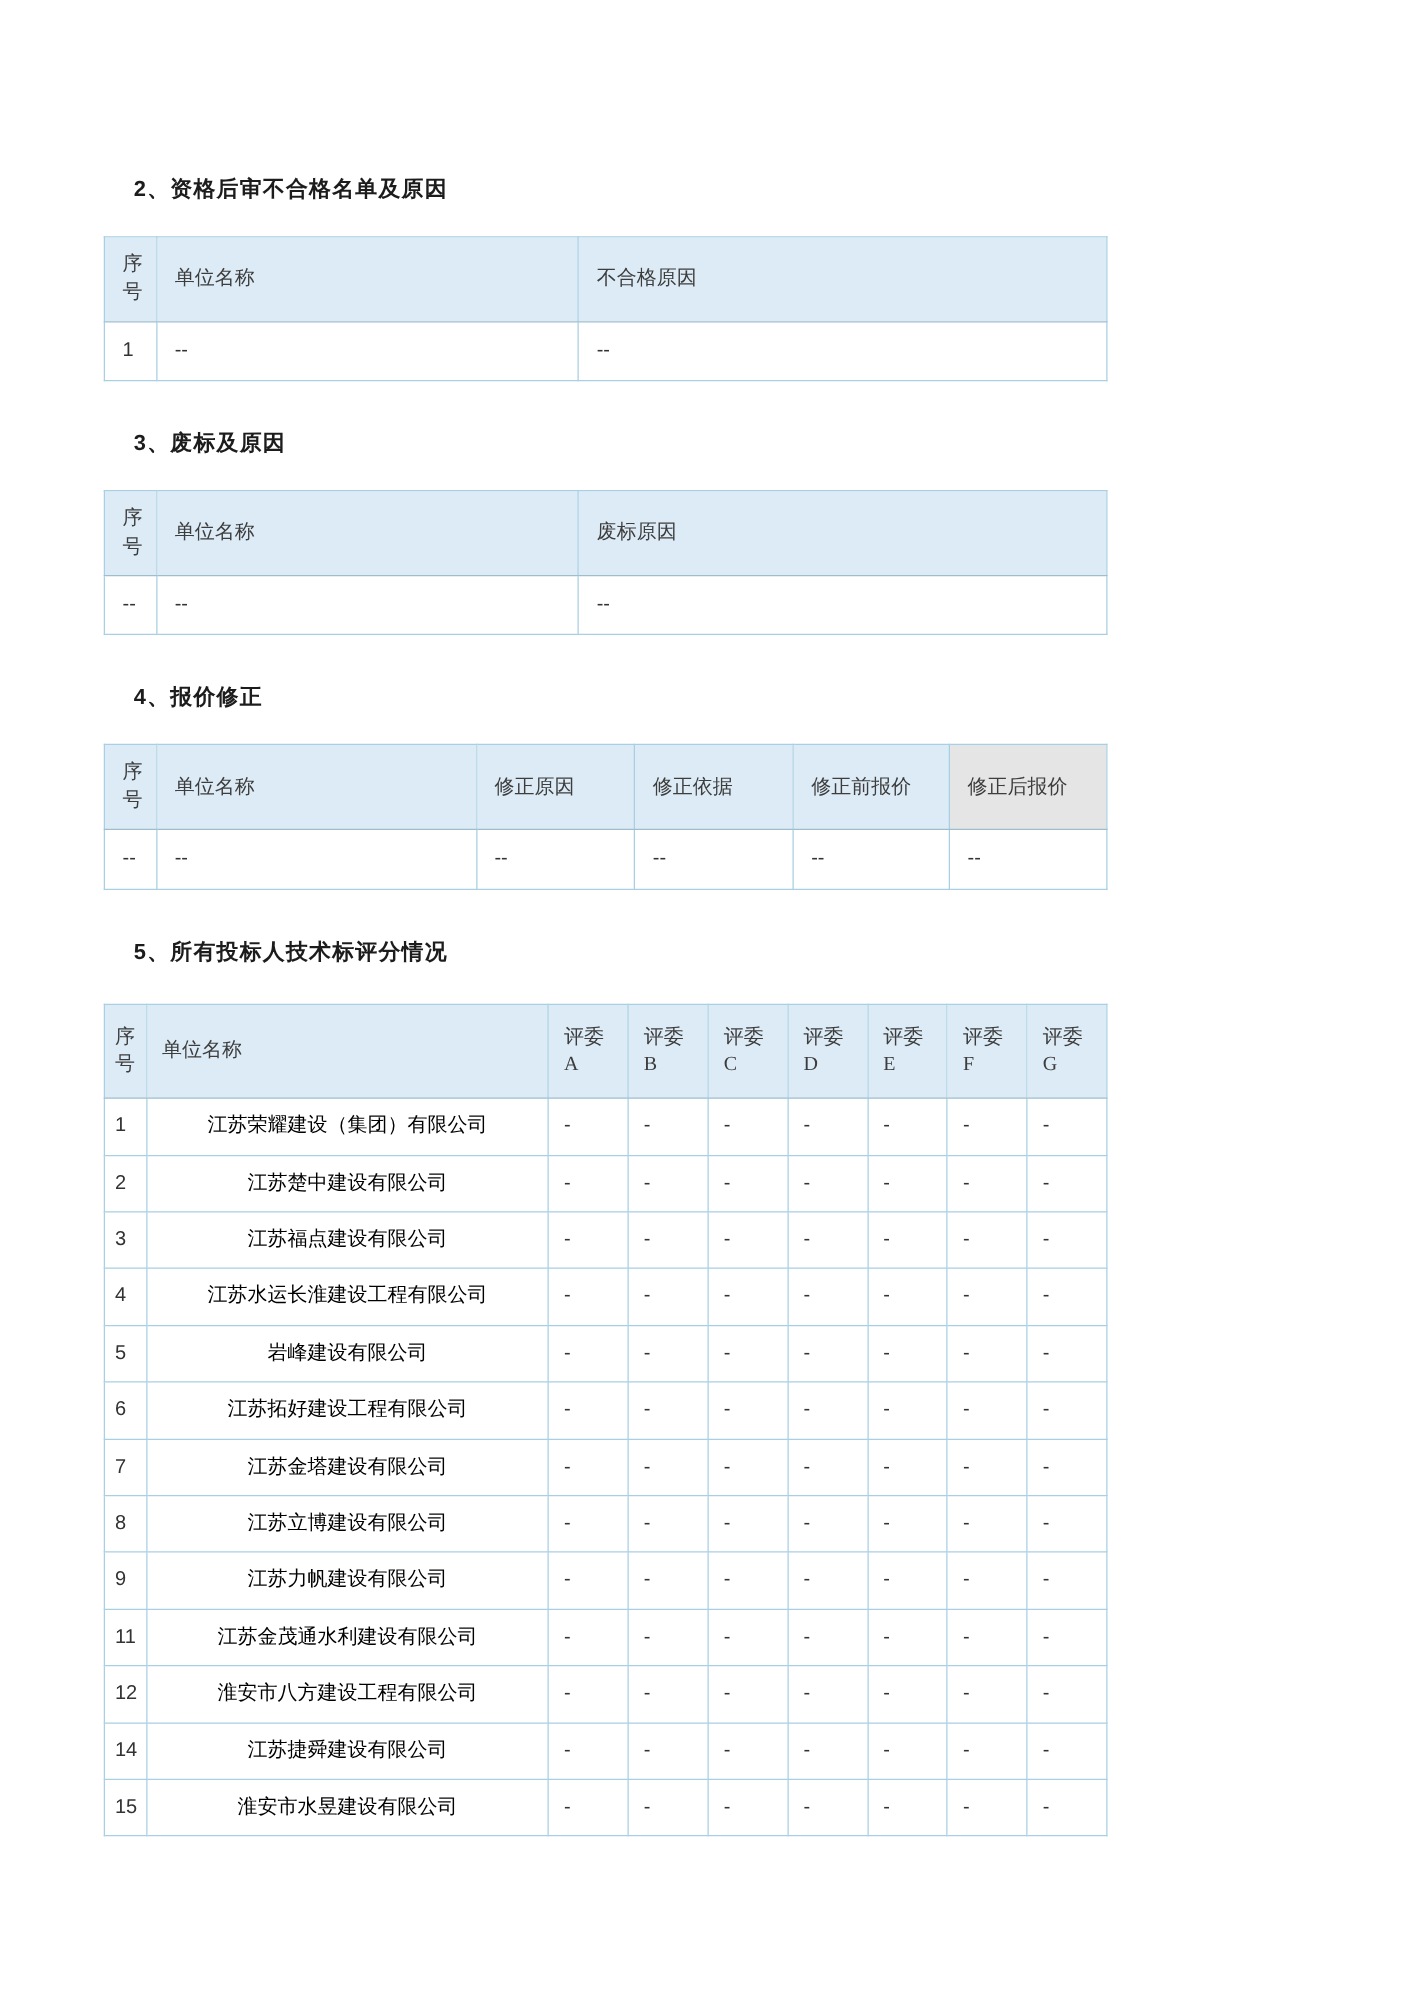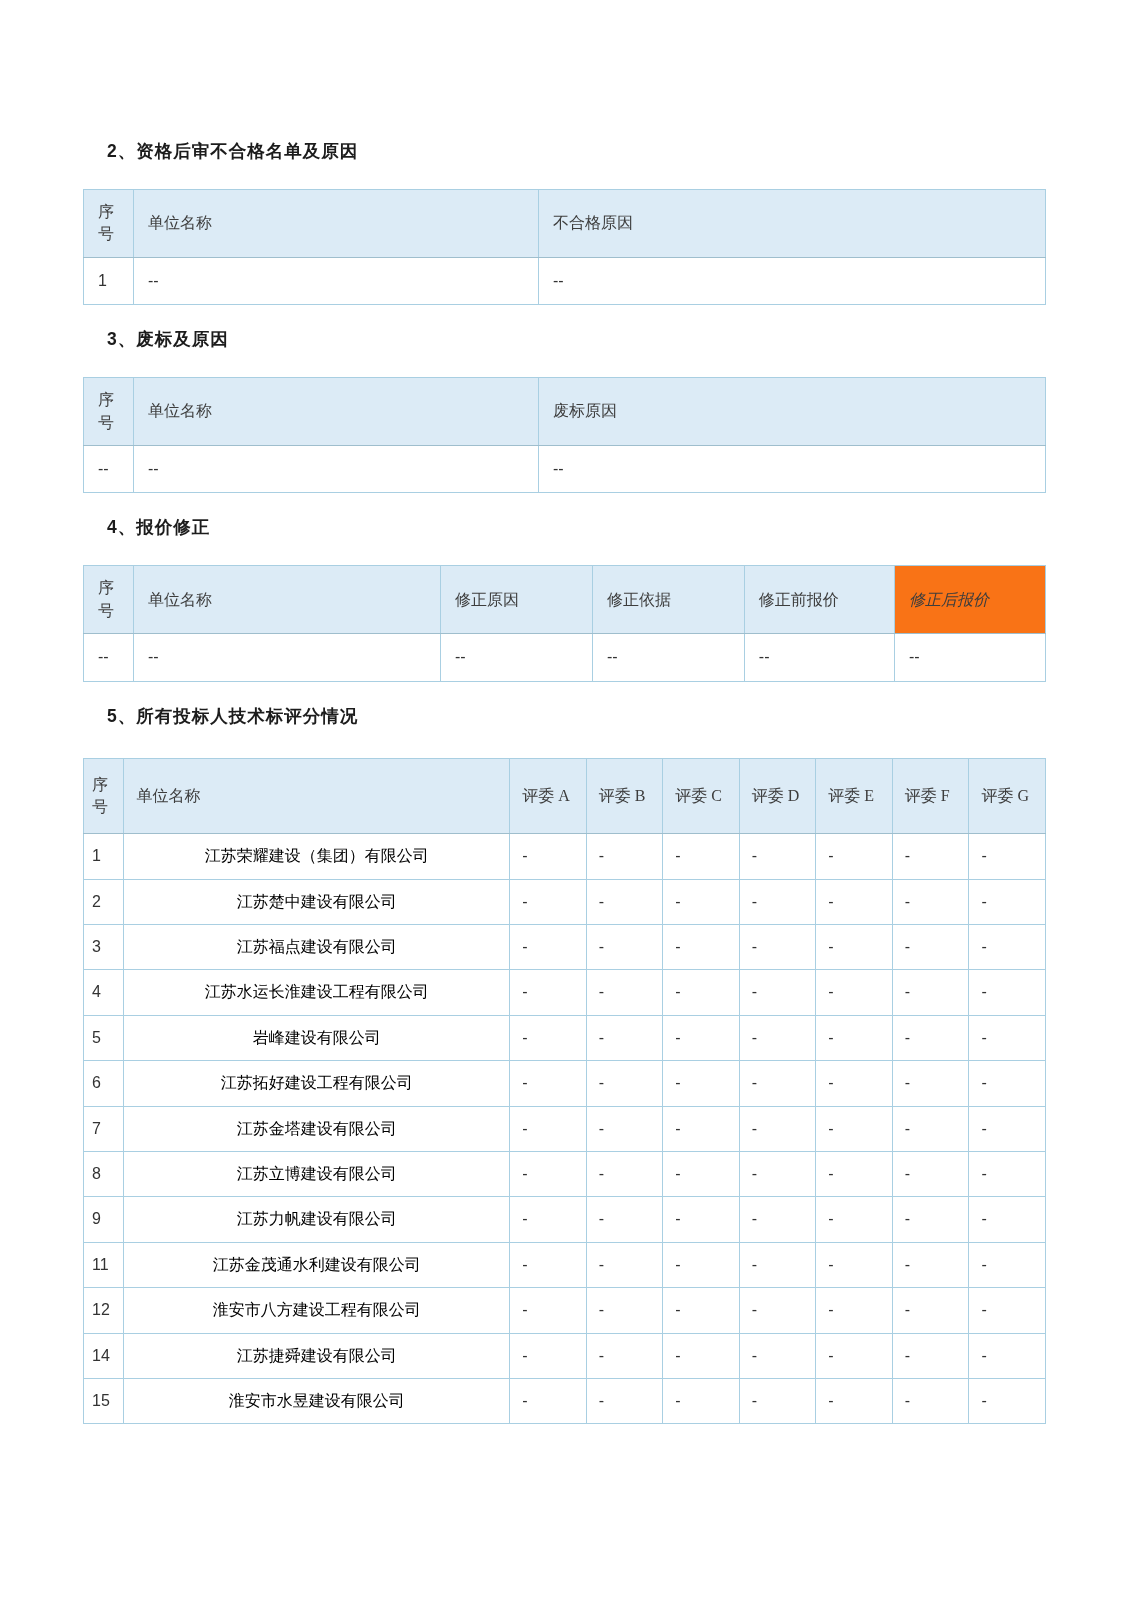--- a/index.html
+++ b/index.html
@@ -18,25 +18,25 @@
     background: #ffffff;
   }
   .sec-heading {
     font-family: "Liberation Sans", "DejaVu Sans", sans-serif;
     font-size: 17.5px;
     font-weight: bold;
     color: #1c1c1c;
     margin: 0 0 26px 24px;
     letter-spacing: 1px;
   }
-  .sec + .sec .sec-heading { margin-top: 22px; }
+  .sec + .sec .sec-heading { margin-top: 37px; }
   .sec-5 .sec-heading { margin-bottom: 30px; }
 
   table.doc-table {
-    width: 963px;
+    width: 803px;
     border-collapse: collapse;
     table-layout: fixed;
     background: #ffffff;
   }
   table.doc-table th, table.doc-table td {
     border: 1px solid #a9cfe2;
     line-height: 1.4;
     font-size: 16px;
     vertical-align: middle;
     overflow: hidden;
@@ -56,21 +56,21 @@
     text-align: left;
     background: #ffffff;
   }
 
   
   .t-plain th { padding: 11px 14px; }
   .t-plain td { padding: 12px 14px; }
   .t-plain td:first-child { font-family: "Liberation Sans","DejaVu Sans",sans-serif; }
 
   
-  .t-mod thead th:last-child { background: #f97316; font-style: italic; }
+  .t-mod thead th:last-child { background: #e5e5e5; }
 
   
   .t-score th { padding: 15px 12px; }
   .t-score td { padding: 11px 12px; }
   .t-score th:first-child, .t-score td:first-child { padding-left: 8px; padding-right: 4px; }
   .t-score td:nth-child(2) {
     font-family: "Liberation Serif", "DejaVu Serif", serif;
     text-align: center;
     color: #000000;
   }

